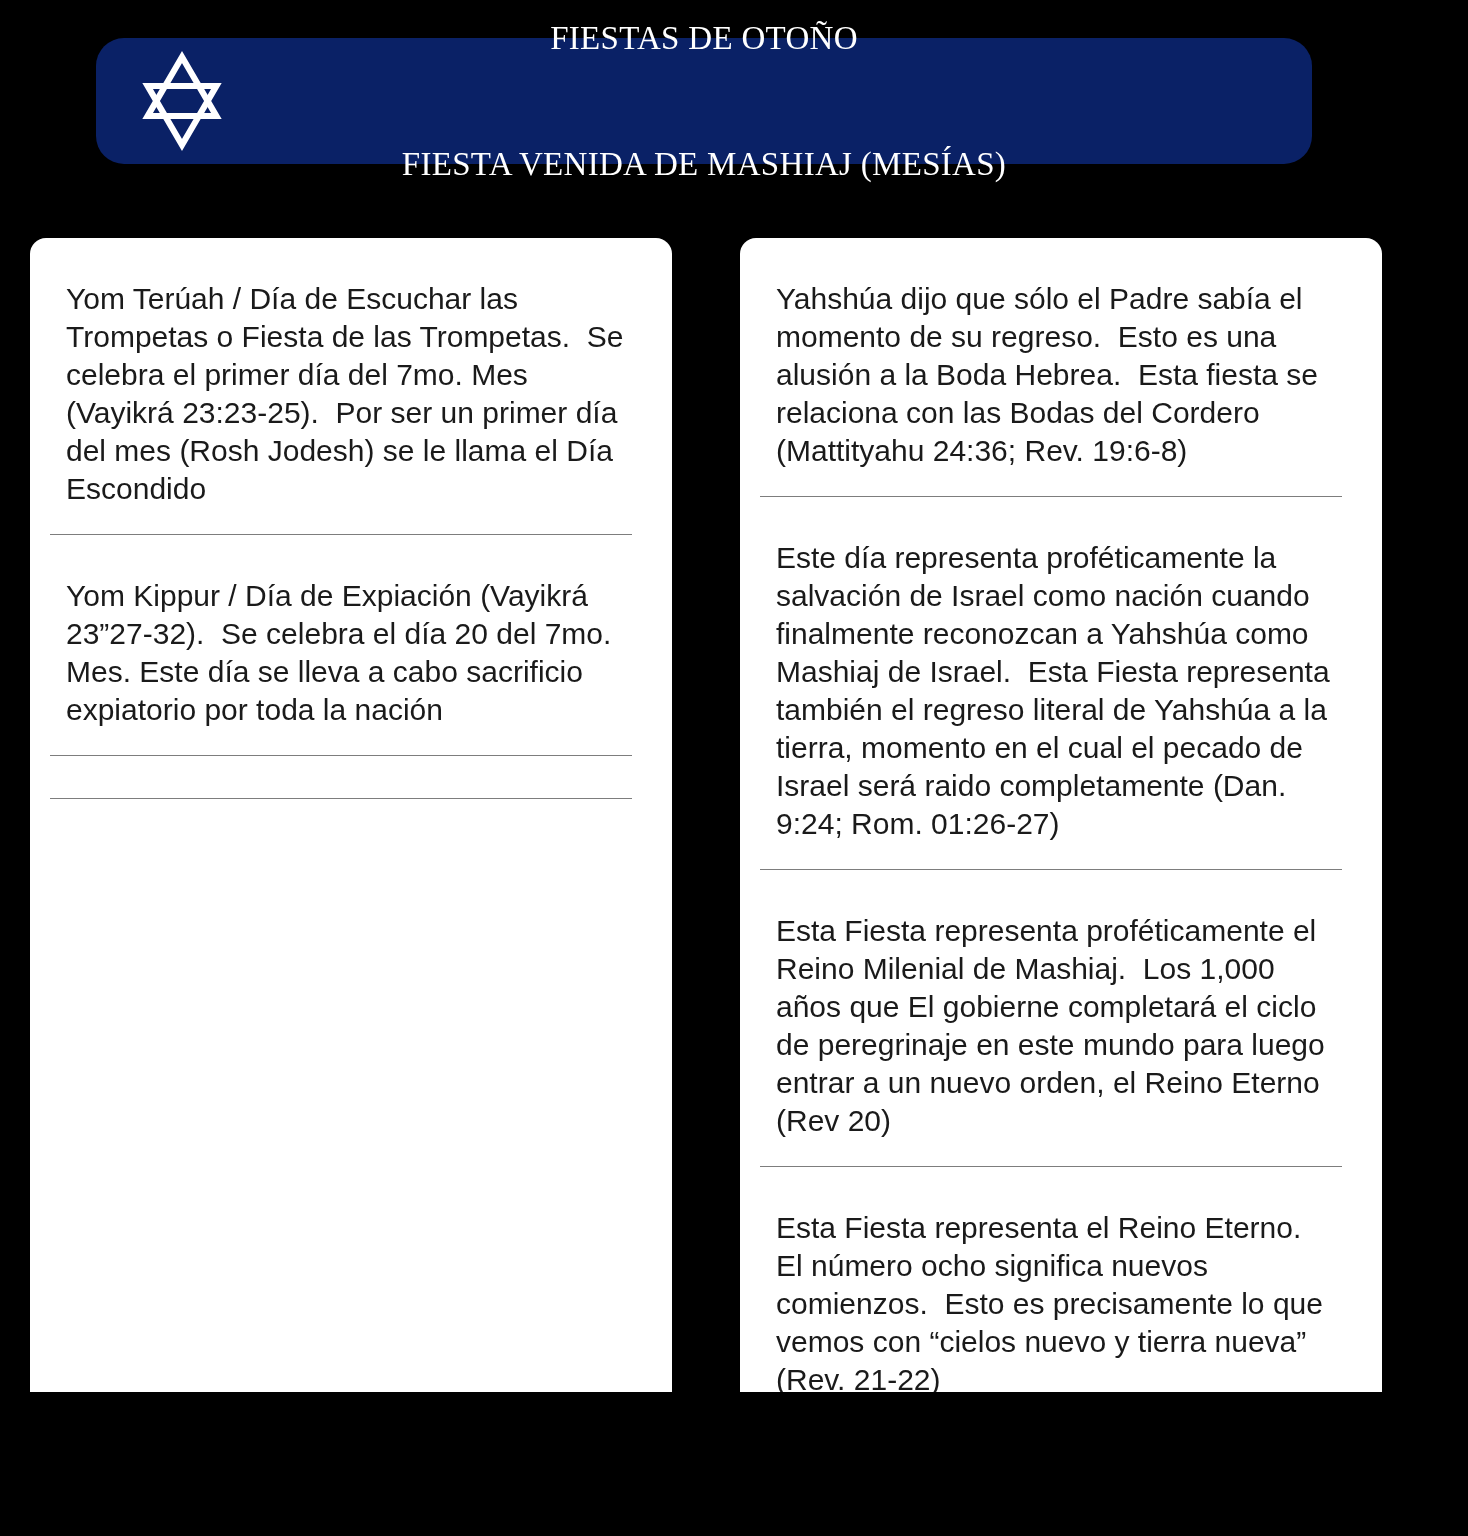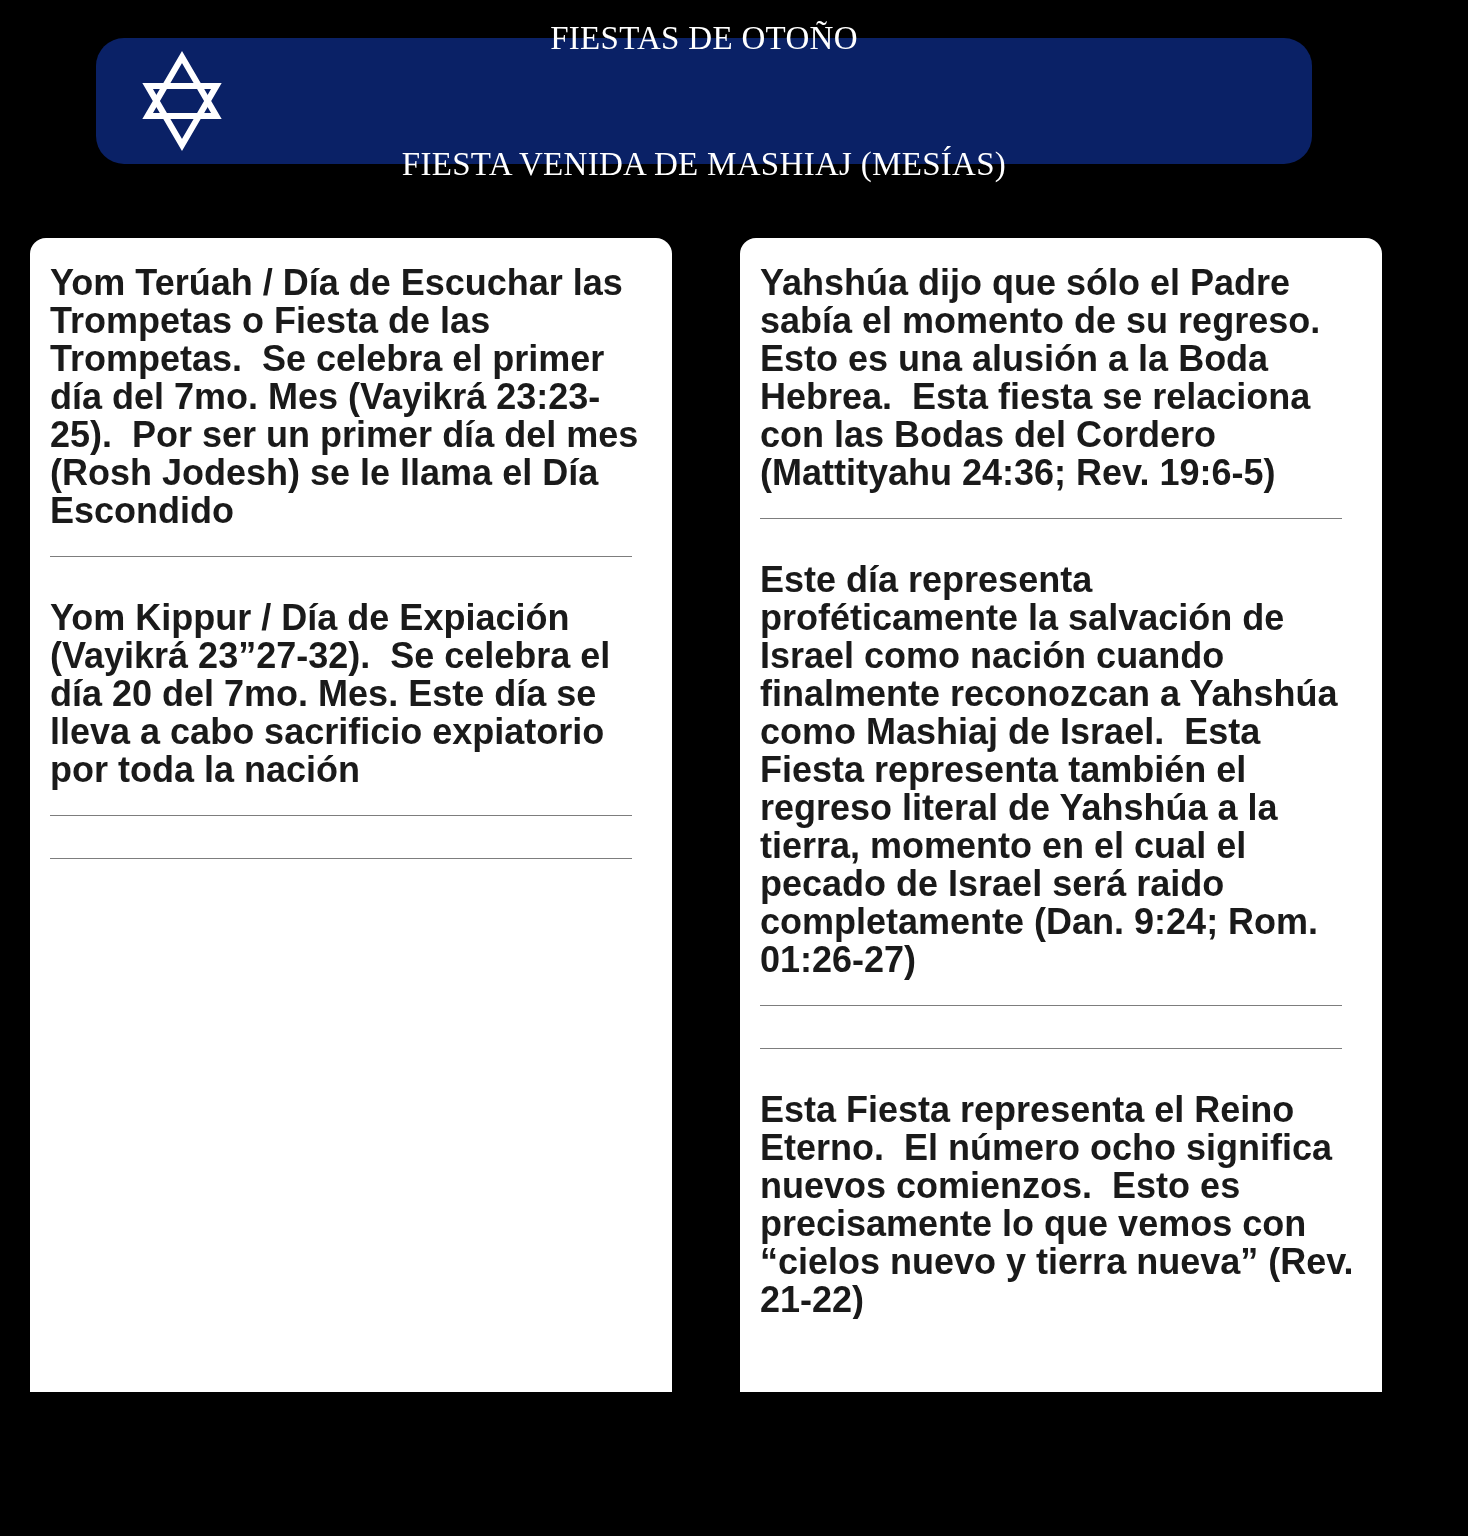--- a/index.html
+++ b/index.html
@@ -72,26 +72,25 @@
     color: #ffffff;
     font-size: 37px;
     font-weight: bold;
     letter-spacing: 0.4px;
   }
   .card-body {
     padding: 26px 24px 0 20px;
     overflow: hidden;
   }
   .section-text {
-    margin: 0;
-    font-size: 36px;
+    margin: 16px;
+    font-size: 30px;
     line-height: 38px;
     color: var(--text);
     white-space: pre-wrap;
-    font-weight: bold;
   }
   .section-divider {
     border: none;
     border-top: 1px solid var(--divider);
     margin: 26px 16px 42px 0;
     height: 0;
   }
 </style>
 </head>
 <body>
@@ -114,22 +113,23 @@
       <p class="section-text">Yom Terúah / Día de Escuchar las Trompetas o Fiesta de las Trompetas.  Se celebra el primer día del 7mo. Mes (Vayikrá 23:23-25).  Por ser un primer día del mes (Rosh Jodesh) se le llama el Día Escondido</p>
       <hr class="section-divider">
       <p class="section-text">Yom Kippur / Día de Expiación (Vayikrá 23”27-32).  Se celebra el día 20 del 7mo. Mes. Este día se lleva a cabo sacrificio expiatorio por toda la nación</p>
       <hr class="section-divider">
       <hr class="section-divider">
     </div>
   </div>
 
   <div class="card right">
     <div class="card-body">
-      <p class="section-text">Yahshúa dijo que sólo el Padre sabía el momento de su regreso.  Esto es una alusión a la Boda Hebrea.  Esta fiesta se relaciona con las Bodas del Cordero (Mattityahu 24:36; Rev. 19:6-5)</p>
+      <p class="section-text">Yahshúa dijo que sólo el Padre sabía el momento de su regreso.  Esto es una alusión a la Boda Hebrea.  Esta fiesta se relaciona con las Bodas del Cordero (Mattityahu 24:36; Rev. 19:6-8)</p>
       <hr class="section-divider">
       <p class="section-text">Este día representa proféticamente la salvación de Israel como nación cuando finalmente reconozcan a Yahshúa como Mashiaj de Israel.  Esta Fiesta representa también el regreso literal de Yahshúa a la tierra, momento en el cual el pecado de Israel será raido completamente (Dan. 9:24; Rom. 01:26-27)</p>
       <hr class="section-divider">
+      <p class="section-text">Esta Fiesta representa proféticamente el Reino Milenial de Mashiaj.  Los 1,000 años que El gobierne completará el ciclo de peregrinaje en este mundo para luego entrar a un nuevo orden, el Reino Eterno (Rev 20)</p>
       <hr class="section-divider">
       <p class="section-text">Esta Fiesta representa el Reino Eterno.  El número ocho significa nuevos comienzos.  Esto es precisamente lo que vemos con “cielos nuevo y tierra nueva” (Rev. 21-22)</p>
     </div>
   </div>
 
 </div>
 
 </body></html>

